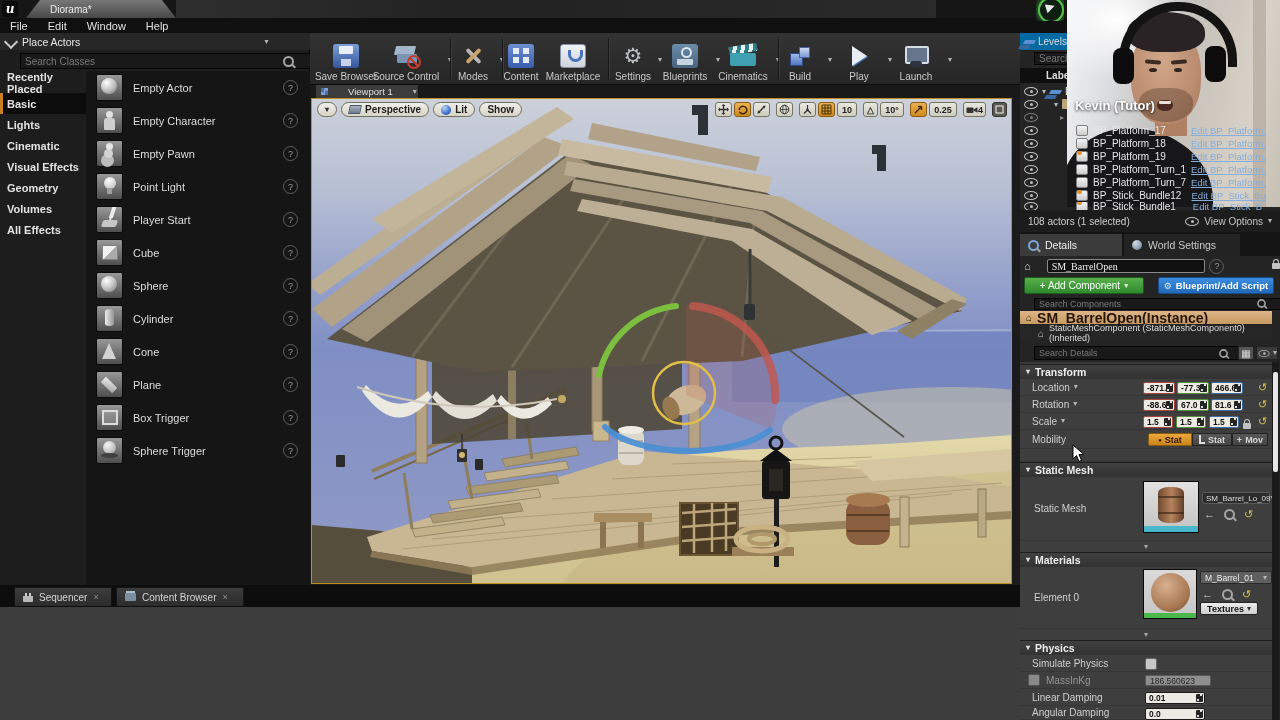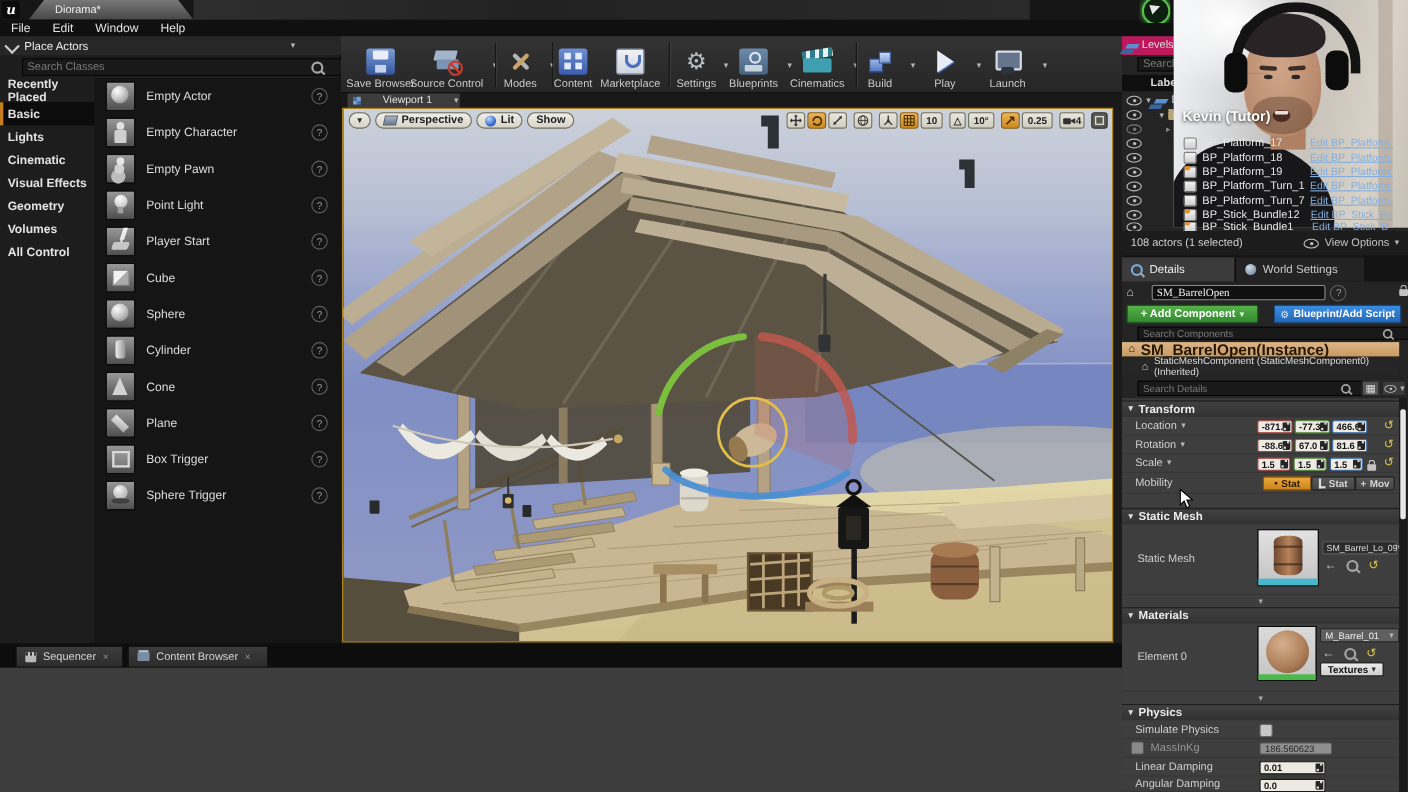--- a/index.html
+++ b/index.html
@@ -187,21 +187,21 @@
       <div class="cat">
           <span>Visual Effects</span>
         </div>
       <div class="cat">
           <span>Geometry</span>
         </div>
       <div class="cat">
           <span>Volumes</span>
         </div>
       <div class="cat">
-          <span>All Control</span>
+          <span>All Effects</span>
         </div>
     </div>
 
     <div class="abs" style="left:86px;top:38px;width:224px;height:514px;background:#151515">
       <div class="actor">
           <span class="th">
             <span class="sh-sphere"></span>
           </span>
           <span>Empty Actor</span>
           <span class="help">?</span>
@@ -622,21 +622,21 @@
       <span>Content Browser</span>
       <span class="xclose">×</span>
     </div>
   </div>
   <div class="abs" style="left:0;top:607px;width:1020px;height:113px;background:#3d3d3d"></div>
 
   
   <div class="abs" style="left:1020px;top:33px;width:260px;height:687px;background:#242424"></div>
 
   
-  <div class="abs flex" style="left:1020px;top:33px;width:50px;height:17px;background:#be185d;gap:3px;padding-left:4px;box-sizing:border-box">
+  <div class="abs flex" style="left:1020px;top:33px;width:50px;height:17px;background:#0369a1;gap:3px;padding-left:4px;box-sizing:border-box">
     <span class="lvlic"></span>
     <span style="font-size:10px;color:#ddd">Levels</span>
   </div>
   <input class="inp abs" style="left: 1022px; top: 52px; width: 250px; height: 13px;" placeholder="Search...">
   <div class="abs flex" style="left:1020px;top:68px;width:260px;height:15px;background:#0f0f0f;padding-left:26px;box-sizing:border-box">
     <span style="font-size:10px;font-weight:bold;color:#ddd">Label</span>
   </div>
 
   
   <div class="orow" style="top:85px;z-index:30;gap:4px;padding-left:4px">
@@ -723,21 +723,21 @@
   </div>
 
   <div class="abs flex" style="left:1020px;top:256px;width:260px;height:20px;gap:4px;padding-left:4px;box-sizing:border-box">
     <span style="color:#c9c9c9;font-size:11px">⌂</span>
     <input class="inp" style="width: 168px; height: 14px; background: rgb(16, 16, 16); border: 1px solid rgb(138, 138, 138); border-radius: 2px; color: rgb(238, 238, 238); font-family: Liberation Serif, serif;" value="SM_BarrelOpen">
     <span class="help" style="position:static;flex:none">?</span>
     <span class="lockic" style="margin-left:44px"></span>
   </div>
 
   <div class="abs flex" style="left:1024px;top:277px;width:120px;height:17px;background:linear-gradient(#57b04a,#2f8a2e);border:1px solid #1d5c1c;border-radius:2px;justify-content:center;gap:4px;box-sizing:border-box">
-    <span style="font-size:10px;font-weight:bold;color:#fff">+ Add Component</span>
+    <span style="font-size:10px;font-weight:normal;color:#fff">+ Add Component</span>
     <span class="dd" style="color:#e8ffe8">▾</span>
   </div>
   <div class="abs flex" style="left:1158px;top:277px;width:116px;height:17px;background:linear-gradient(#3b8de0,#2268b8);border:1px solid #164a8a;border-radius:2px;justify-content:center;gap:4px;box-sizing:border-box">
     <span style="font-size:9px;color:#dce8f8">⚙</span>
     <span style="font-size:9.5px;font-weight:bold;color:#fff">Blueprint/Add Script</span>
   </div>
 
   <div class="abs" style="left:1022px;top:297px;width:250px;height:12px">
     <input class="inp" style="width: 100%; height: 100%; font-size: 9px;" placeholder="Search Components">
     <span class="mag" style="position:absolute;right:5px;top:1px;transform:scale(.8)"></span>

